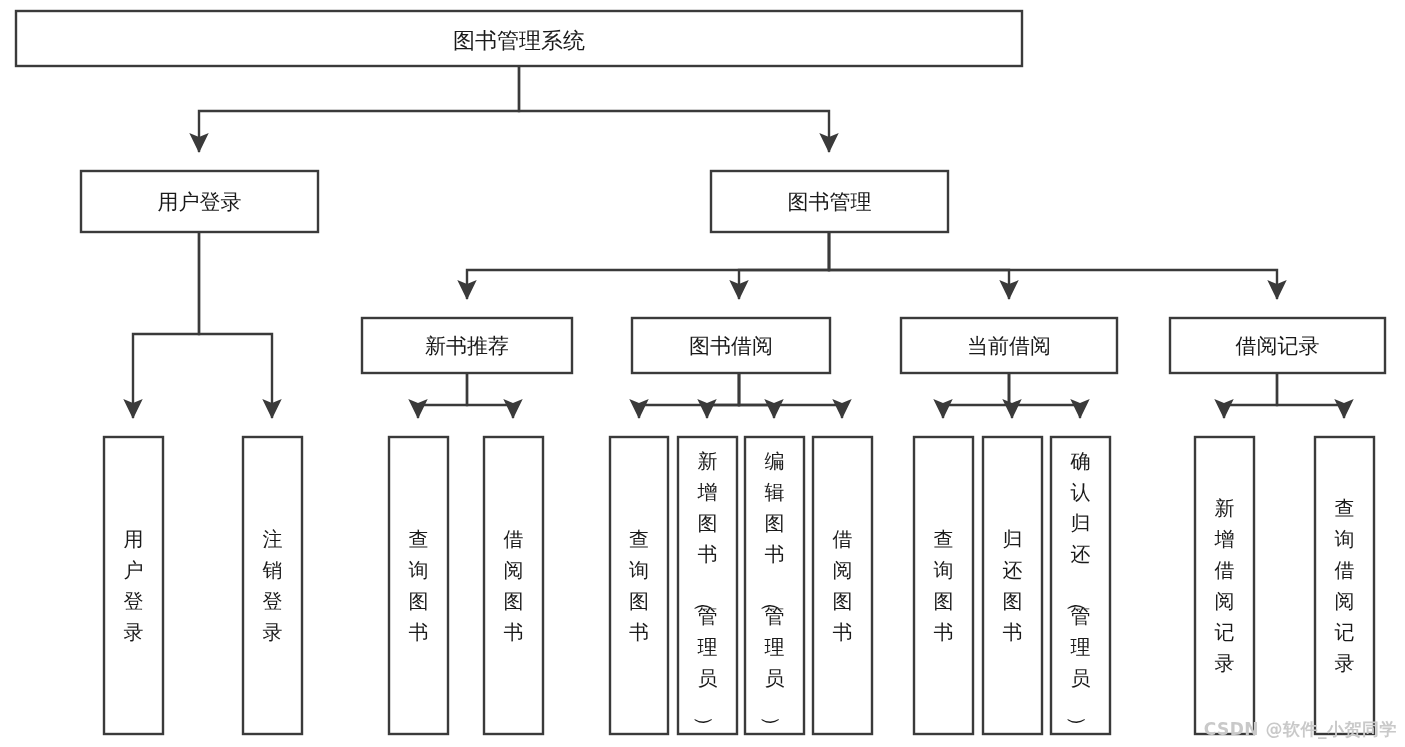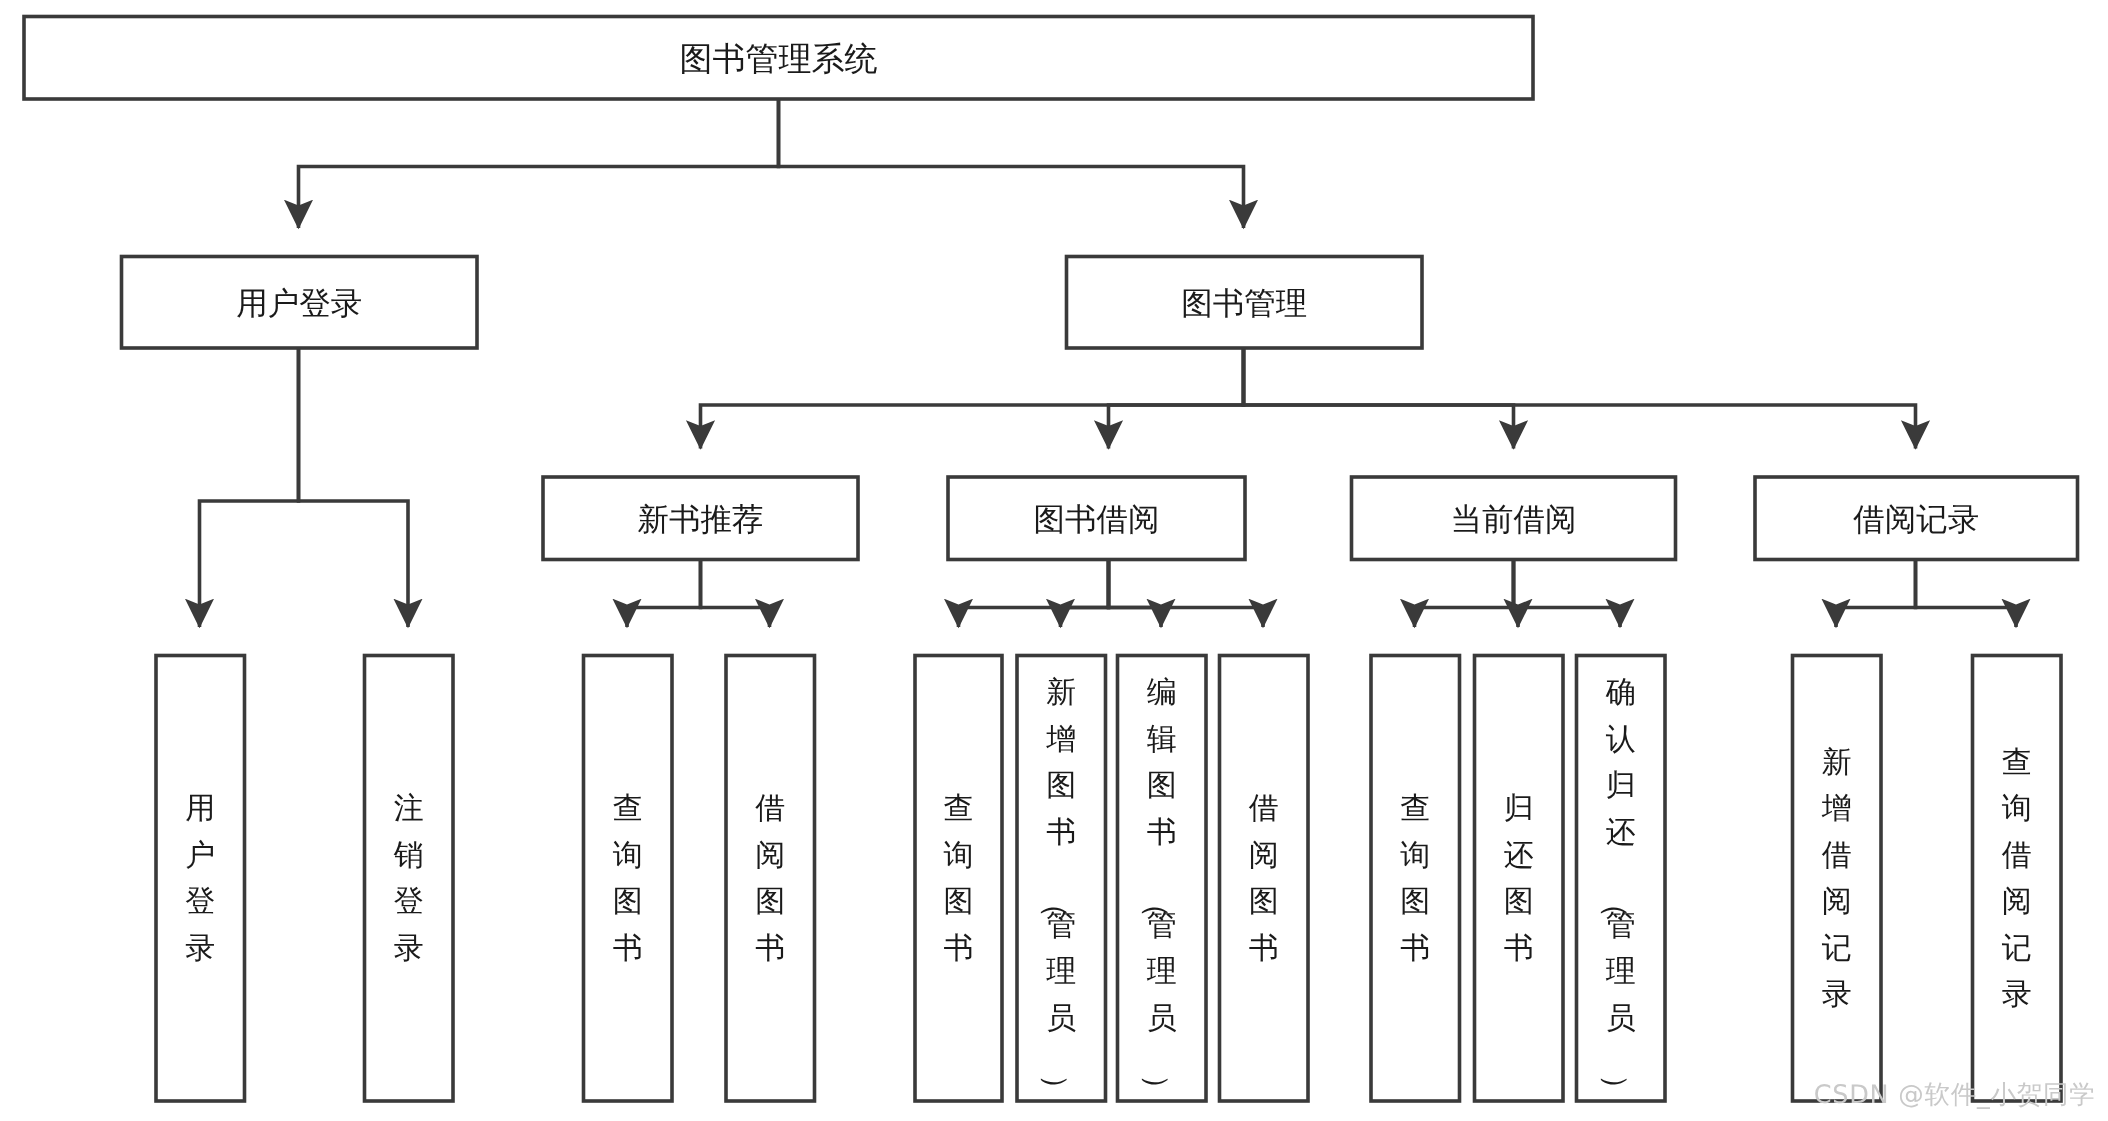--- a/index.html
+++ b/index.html
@@ -56,20 +56,21 @@
   .watermark {
     position: absolute;
     right: 8px;
     bottom: 6px;
     font-family: "DejaVu Sans", "Liberation Sans", sans-serif;
     font-size: 17px;
     color: #c9c9c9;
     letter-spacing: 0.5px;
     white-space: nowrap;
     pointer-events: none;
+    font-weight: bold;
   }
 </style>
 </head>
 <body>
 
 <svg id="diagram-root" viewBox="0 0 1405 747" xmlns="http://www.w3.org/2000/svg">
 
   <defs>
     <marker id="arrow" viewBox="0 0 12 12" refX="10.5" refY="6" markerWidth="9" markerHeight="9" orient="auto-start-reverse">
       <path d="M 0 0.6 L 11 6 L 0 11.4 L 2.2 6 Z" class="arrow-head"></path>

